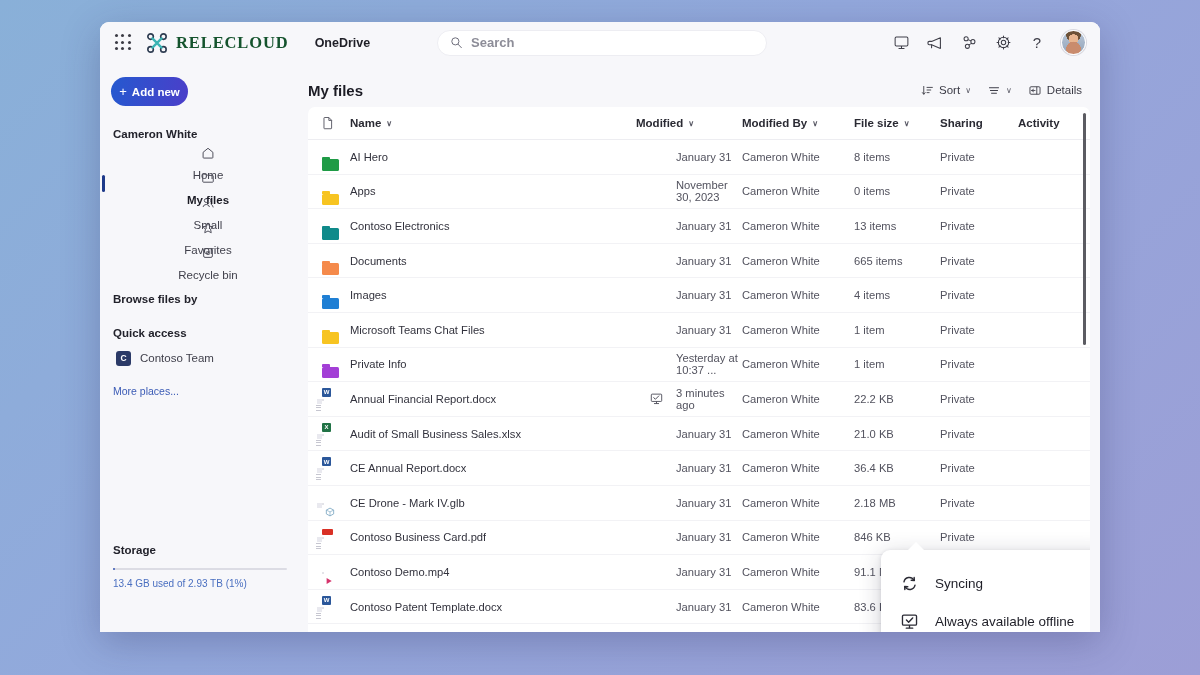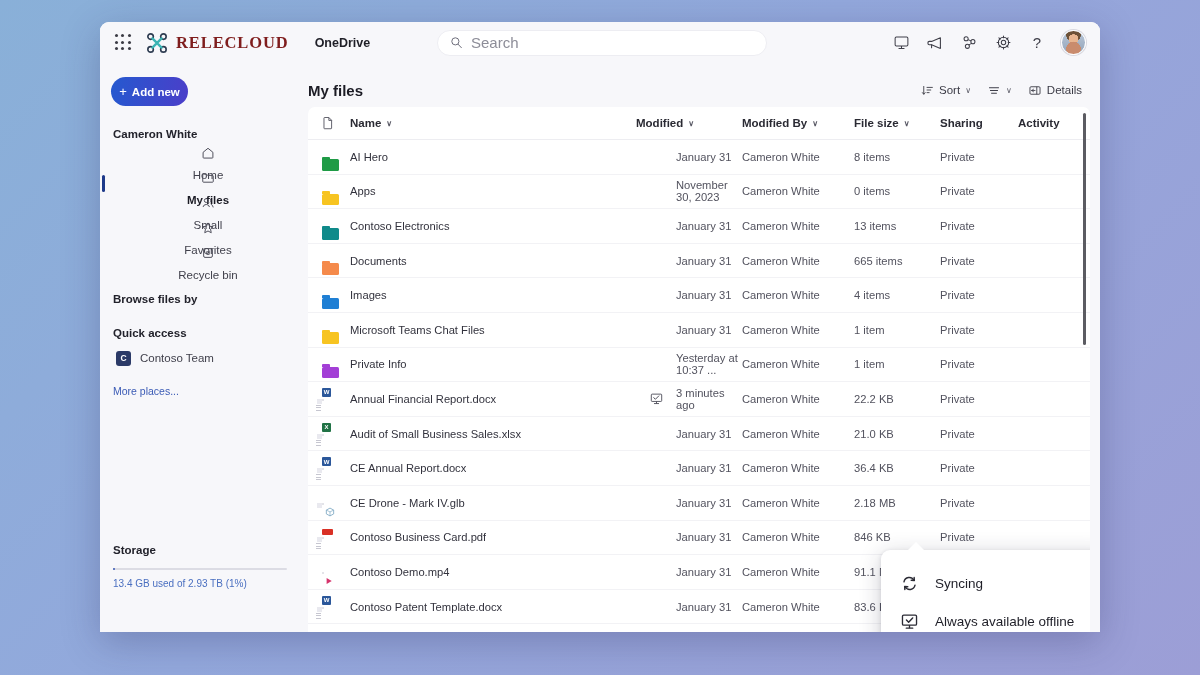--- a/index.html
+++ b/index.html
@@ -42,21 +42,21 @@
     border-radius: 3px;
   }
   .waffle i { width: 3px; height: 3px; border-radius: 50%; background: #3b3b44; display:block; }
   .brand { display: flex; align-items: center; gap: 8px; margin-left: 12px; }
   .brand-logo { width: 22px; height: 22px; position: relative; }
   .brand-name {
     font-family: "Liberation Serif", serif;
     font-weight: bold;
     font-size: 16.5px;
     letter-spacing: .9px;
-    color: #7f1d1d;
+    color: #14532d;
   }
   .app-name {
     margin-left: 26px;
     font-size: 12.5px;
     font-weight: bold;
     color: #1f1f27;
   }
   .searchbox {
     position: absolute;
     left: 337px;
@@ -66,23 +66,24 @@
     border-radius: 14px;
     display: flex;
     align-items: center;
     padding: 0 12px;
     gap: 8px;
     border: 1px solid #ededf2;
   }
   .searchbox input {
     border: 0; outline: 0; flex: 1;
     font-family: "Liberation Sans", sans-serif;
-    font-size: 15px;
+    font-size: 13px;
     color: #4a4a55;
     background: transparent;
+    font-weight: bold;
   }
   .searchbox input::placeholder { color: #8d8d98; }
   .topright {
     margin-left: auto;
     display: flex;
     align-items: center;
     gap: 14px;
   }
   .tr-icon {
     width: 20px; height: 20px;

